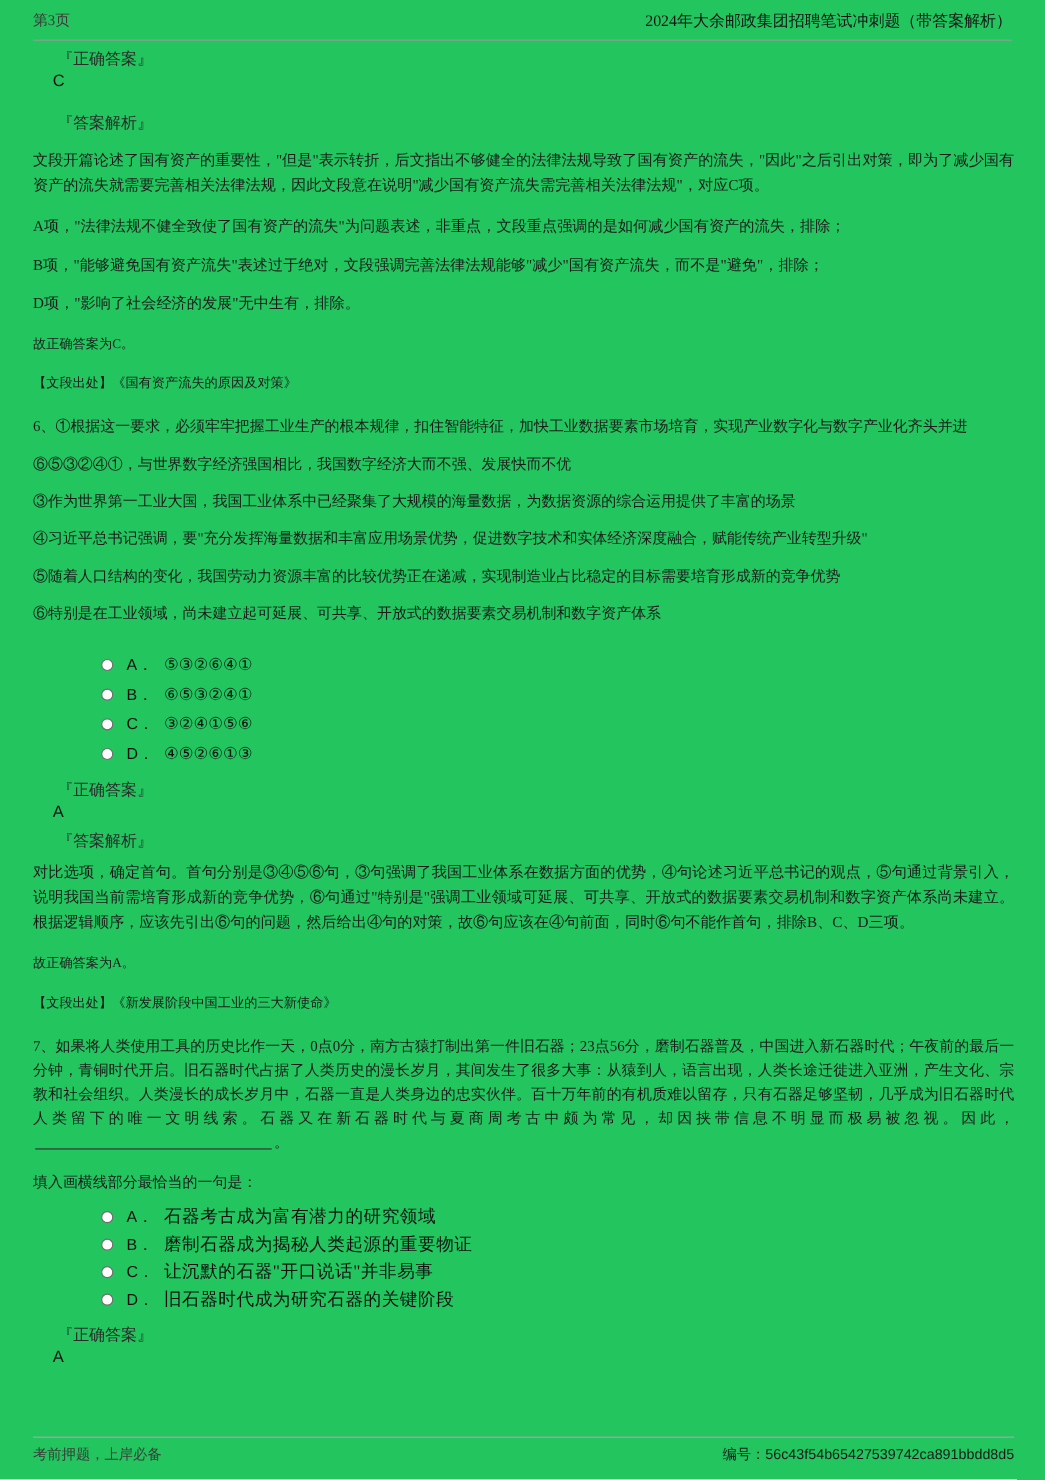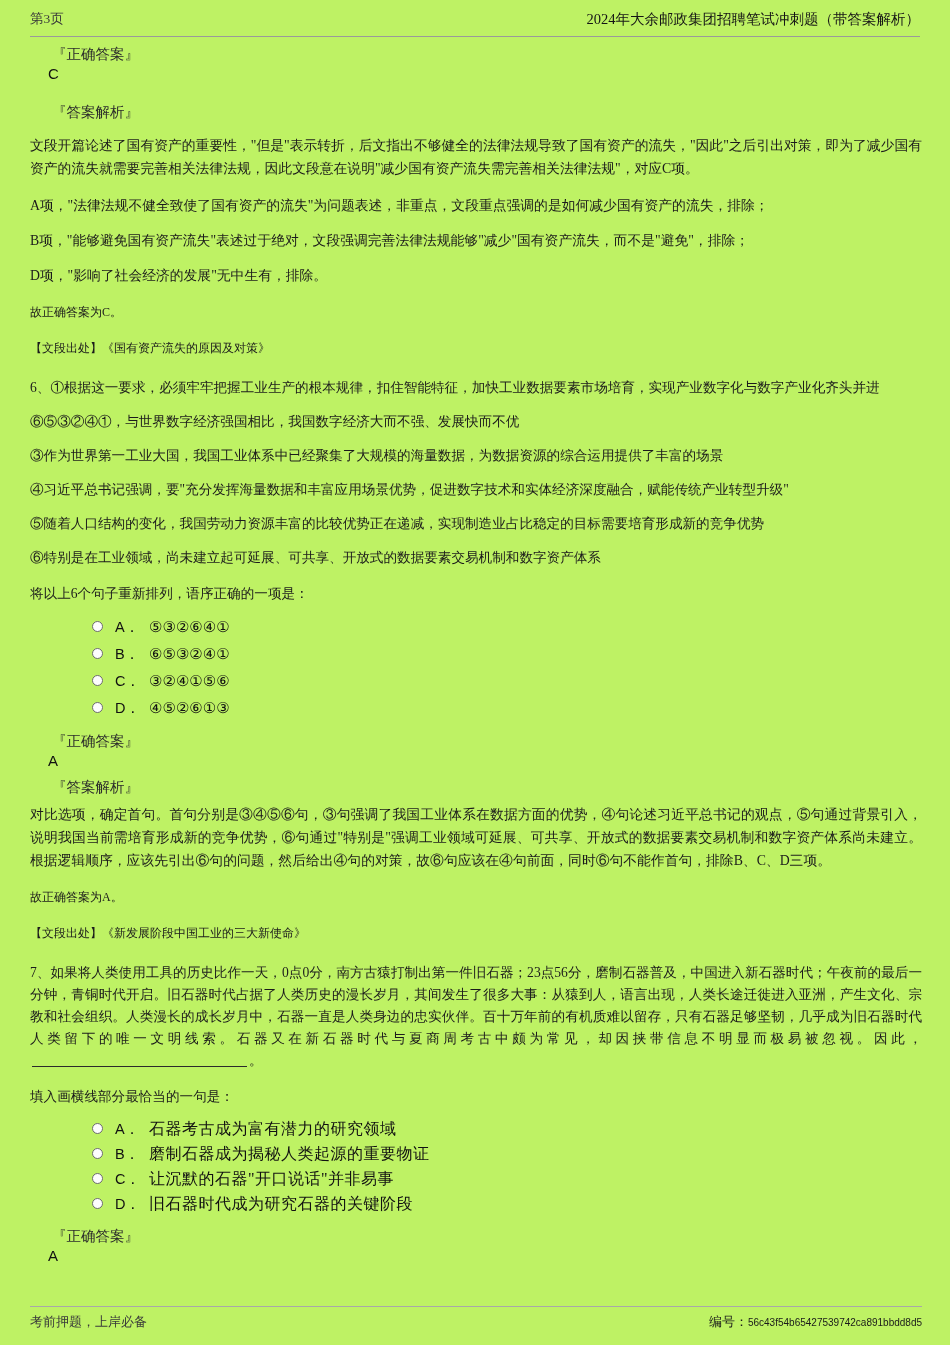--- a/index.html
+++ b/index.html
@@ -9,21 +9,21 @@
   }
   body {
     font-family: "Liberation Serif", "DejaVu Serif", serif;
     color: #1a1a1a;
   }
   .page {
     position: relative;
     width: 950px;
     height: 1345px;
     margin: 0 auto;
-    background: #bef264;
+    background: #22c55e;
     box-sizing: border-box;
     overflow: hidden;
   }
 
   
   .page-header {
     position: absolute;
     top: 10px;
     left: 30px;
     right: 30px;
@@ -162,21 +162,21 @@
     color: #3a3a3a;
     white-space: nowrap;
   }
   .footer-right {
     font-size: 13px;
     color: #1a1a1a;
     white-space: nowrap;
   }
   .footer-code {
     font-family: "Liberation Sans", sans-serif;
-    font-size: 10px;
+    font-size: 13px;
     letter-spacing: 0px;
     text-align: right;
   }
 </style>
 </head>
 <body>
 
 <div class="page">
 
   <div class="page-header">
@@ -215,21 +215,20 @@
       <div class="qline">⑥⑤③②④①，与世界数字经济强国相比，我国数字经济大而不强、发展快而不优</div>
       <div class="spacer-12"></div>
       <div class="qline">③作为世界第一工业大国，我国工业体系中已经聚集了大规模的海量数据，为数据资源的综合运用提供了丰富的场景</div>
       <div class="spacer-12"></div>
       <div class="qline">④习近平总书记强调，要"充分发挥海量数据和丰富应用场景优势，促进数字技术和实体经济深度融合，赋能传统产业转型升级"</div>
       <div class="spacer-12"></div>
       <div class="qline">⑤随着人口结构的变化，我国劳动力资源丰富的比较优势正在递减，实现制造业占比稳定的目标需要培育形成新的竞争优势</div>
       <div class="spacer-12"></div>
       <div class="qline">⑥特别是在工业领域，尚未建立起可延展、可共享、开放式的数据要素交易机制和数字资产体系</div>
       <div class="spacer-14"></div>
-      <div class="qline">将以上6个句子重新排列，语序正确的一项是：</div>
 
       <div class="options loose">
         <div class="option-row">
           <span class="radio"></span>
           <span class="opt-key">A．</span>
           <span class="opt-text circled">⑤③②⑥④①</span>
         </div>
         <div class="option-row">
           <span class="radio"></span>
           <span class="opt-key">B．</span>

